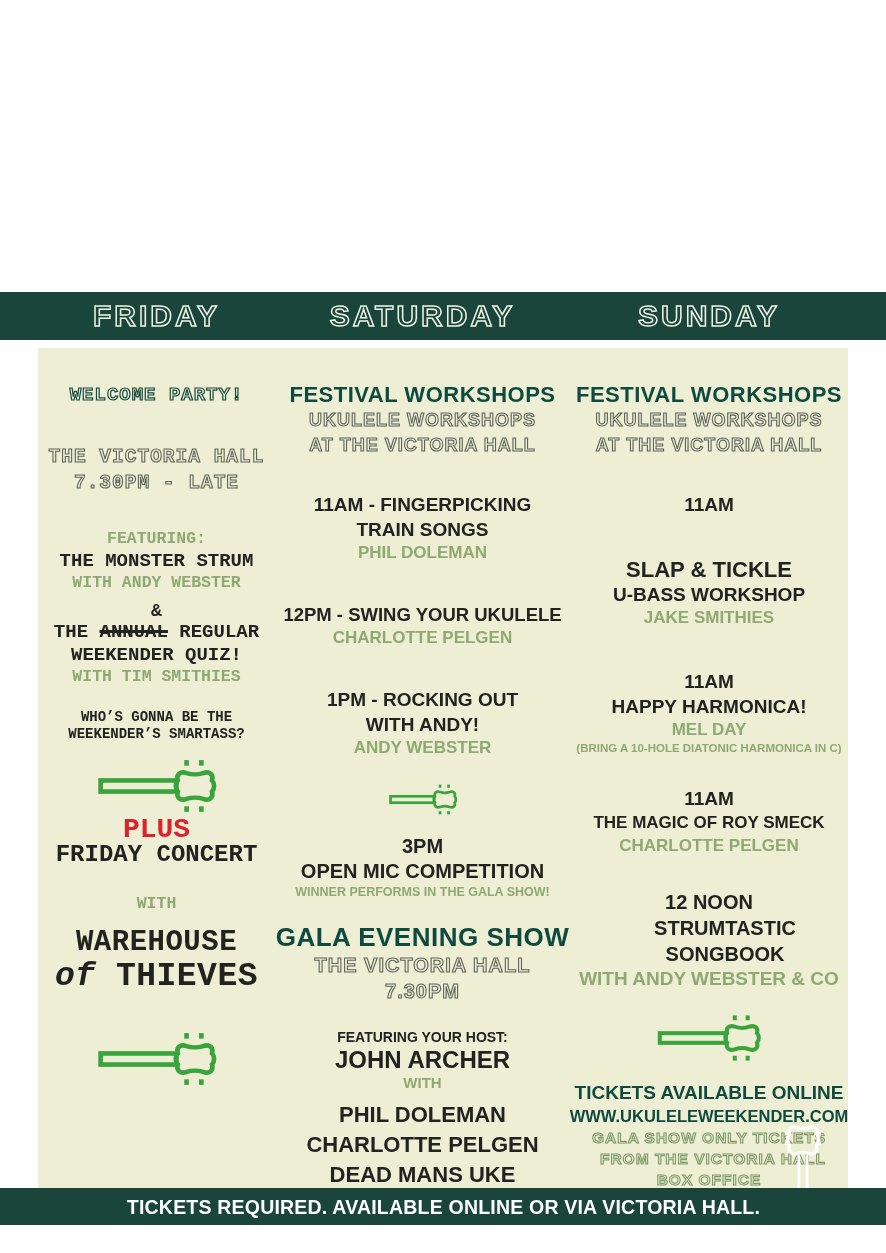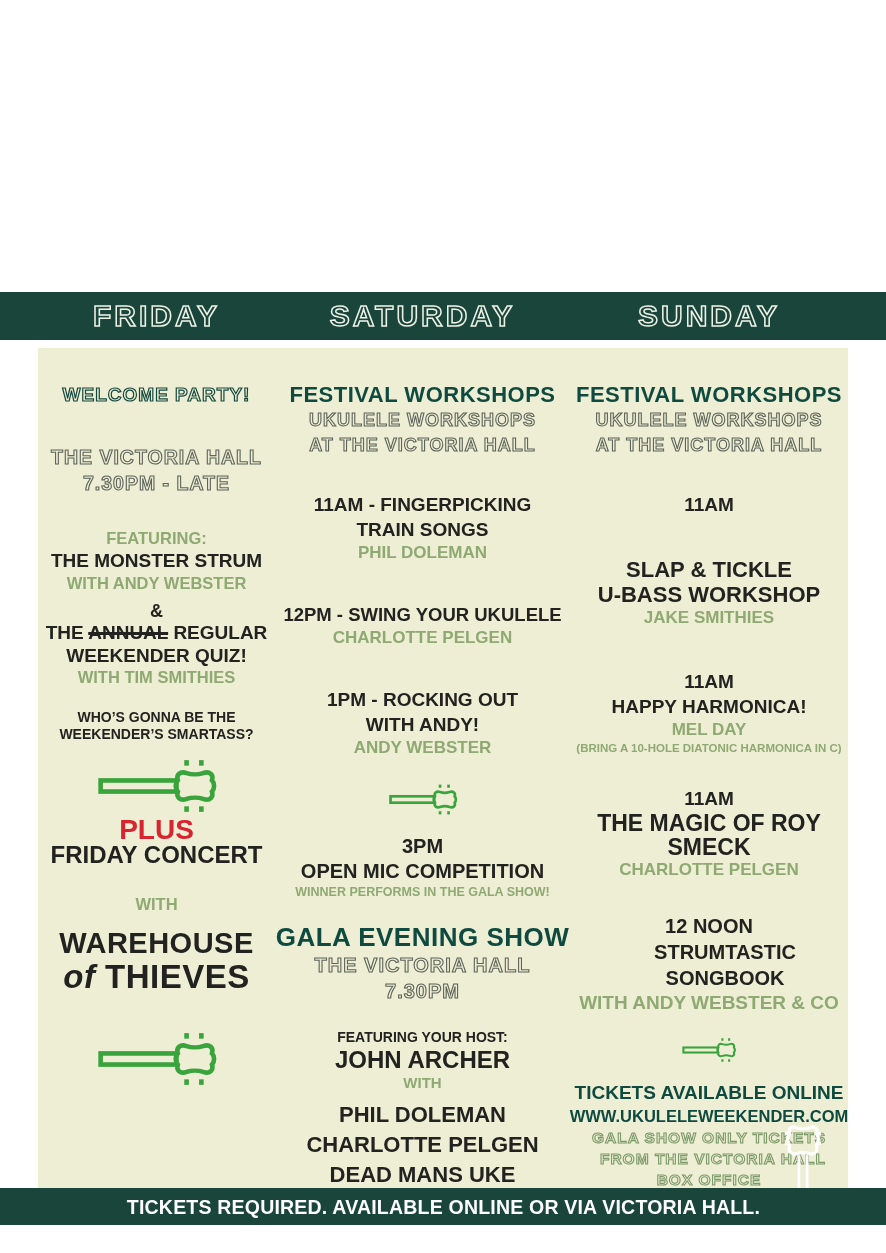--- a/index.html
+++ b/index.html
@@ -34,21 +34,21 @@
   .daybar{position:absolute;left:0;top:292px;width:886px;height:48px;background:var(--dark);
           display:flex;align-items:center;padding-left:38px;}
   .daycell{text-align:center;font-weight:bold;font-size:30px;letter-spacing:3px;
           color:transparent;-webkit-text-stroke:1.5px #eef1e6;}
   .day-fri{width:237px;}  .day-sat{width:295px;}  .day-sun{width:278px;}
 
   
   .content{position:absolute;left:38px;top:348px;width:810px;height:842px;background:var(--pale);
            display:flex;}
   .col{display:flex;flex-direction:column;align-items:center;text-align:center;}
-  .col-fri{width:237px;} .col-sat{width:295px;} .col-sun{width:278px;}
+  .col-fri{width:237px;font-family:Liberation Mono, monospace;} .col-sat{width:295px;} .col-sun{width:278px;}
 
   .ol{color:transparent;font-weight:bold;}
   .ol-teal{-webkit-text-stroke:1.2px #14483e;}
   .ol-gray{-webkit-text-stroke:1.1px var(--olgray);}
   .ol-sage{-webkit-text-stroke:1.1px #7d9a6a;}
 
   .t-black{color:var(--ink);font-weight:bold;}
   .t-teal{color:var(--teal);font-weight:bold;}
   .t-sage{color:var(--sage);font-weight:bold;}
   .t-red{color:var(--red);font-weight:bold;}
@@ -179,30 +179,30 @@
       <div class="t-black" style="font-size:22px;line-height:30px;">DEAD MANS UKE</div>
     </div>
 
     <div class="col col-sun">
       <div class="t-teal" style="margin-top:34px;font-size:22px;line-height:26px;letter-spacing:0.5px;">FESTIVAL WORKSHOPS</div>
       <div class="ol ol-gray" style="font-size:18px;letter-spacing:1px;line-height:25px;">UKULELE WORKSHOPS</div>
       <div class="ol ol-gray" style="font-size:18px;letter-spacing:1px;line-height:25px;">AT THE VICTORIA HALL</div>
 
       <div class="t-black" style="margin-top:34px;font-size:19px;line-height:25px;">11AM</div>
       <div class="t-black" style="font-size:22px;line-height:25px;margin-top:40px;">SLAP &amp; TICKLE</div>
-      <div class="t-black" style="font-size:22px;line-height:25px;">U-BASS WORKSHOP</div>
+      <div class="t-black" style="font-size:19px;line-height:25px;">U-BASS WORKSHOP</div>
       <div class="t-sage" style="font-size:17px;line-height:22px;">JAKE SMITHIES</div>
 
       <div class="t-black" style="margin-top:40px;font-size:19px;line-height:25px;">11AM</div>
       <div class="t-black" style="font-size:19px;line-height:25px;">HAPPY HARMONICA!</div>
       <div class="t-sage" style="font-size:17px;line-height:22px;">MEL DAY</div>
       <div class="t-sage" style="font-size:11.5px;line-height:15px;">(BRING A 10-HOLE DIATONIC HARMONICA IN C)</div>
 
       <div class="t-black" style="margin-top:30px;font-size:19px;line-height:25px;">11AM</div>
-      <div class="t-black" style="font-size:23px;line-height:24px;">THE MAGIC OF ROY SMECK</div>
+      <div class="t-black" style="font-size:17px;line-height:24px;">THE MAGIC OF ROY SMECK</div>
       <div class="t-sage" style="font-size:17px;line-height:22px;">CHARLOTTE PELGEN</div>
 
       <div class="t-black" style="margin-top:32px;font-size:20px;line-height:26px;">12 NOON</div>
       <div class="t-black" style="font-size:20px;line-height:26px;margin-left:32px;">STRUMTASTIC SONGBOOK</div>
       <div class="t-sage" style="font-size:19px;line-height:24px;">WITH ANDY WEBSTER &amp; CO</div>
 
       <svg class="uke-h" style="margin-top:22px;" viewBox="0 0 132 62">
           <use href="#uke-h-sym"></use>
         </svg>
 

